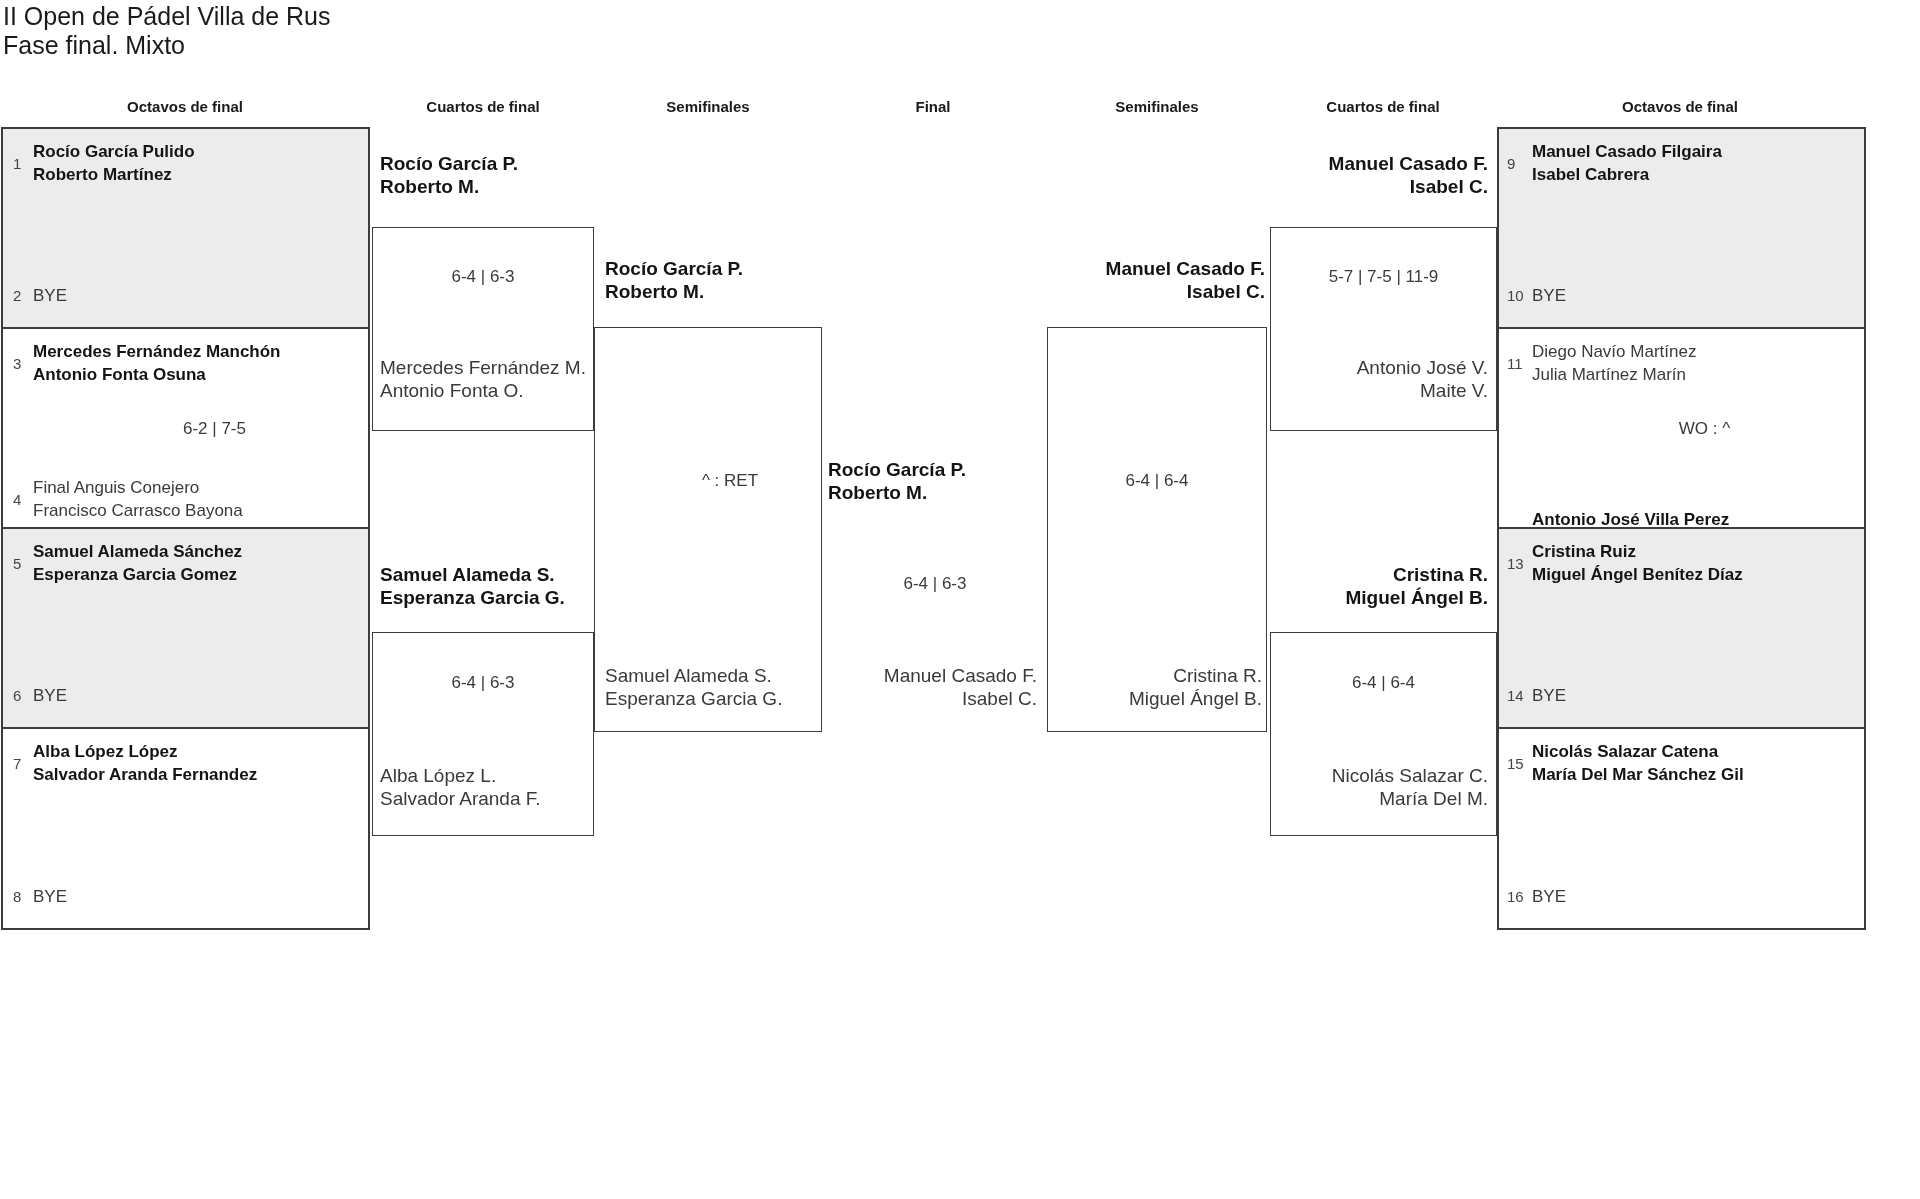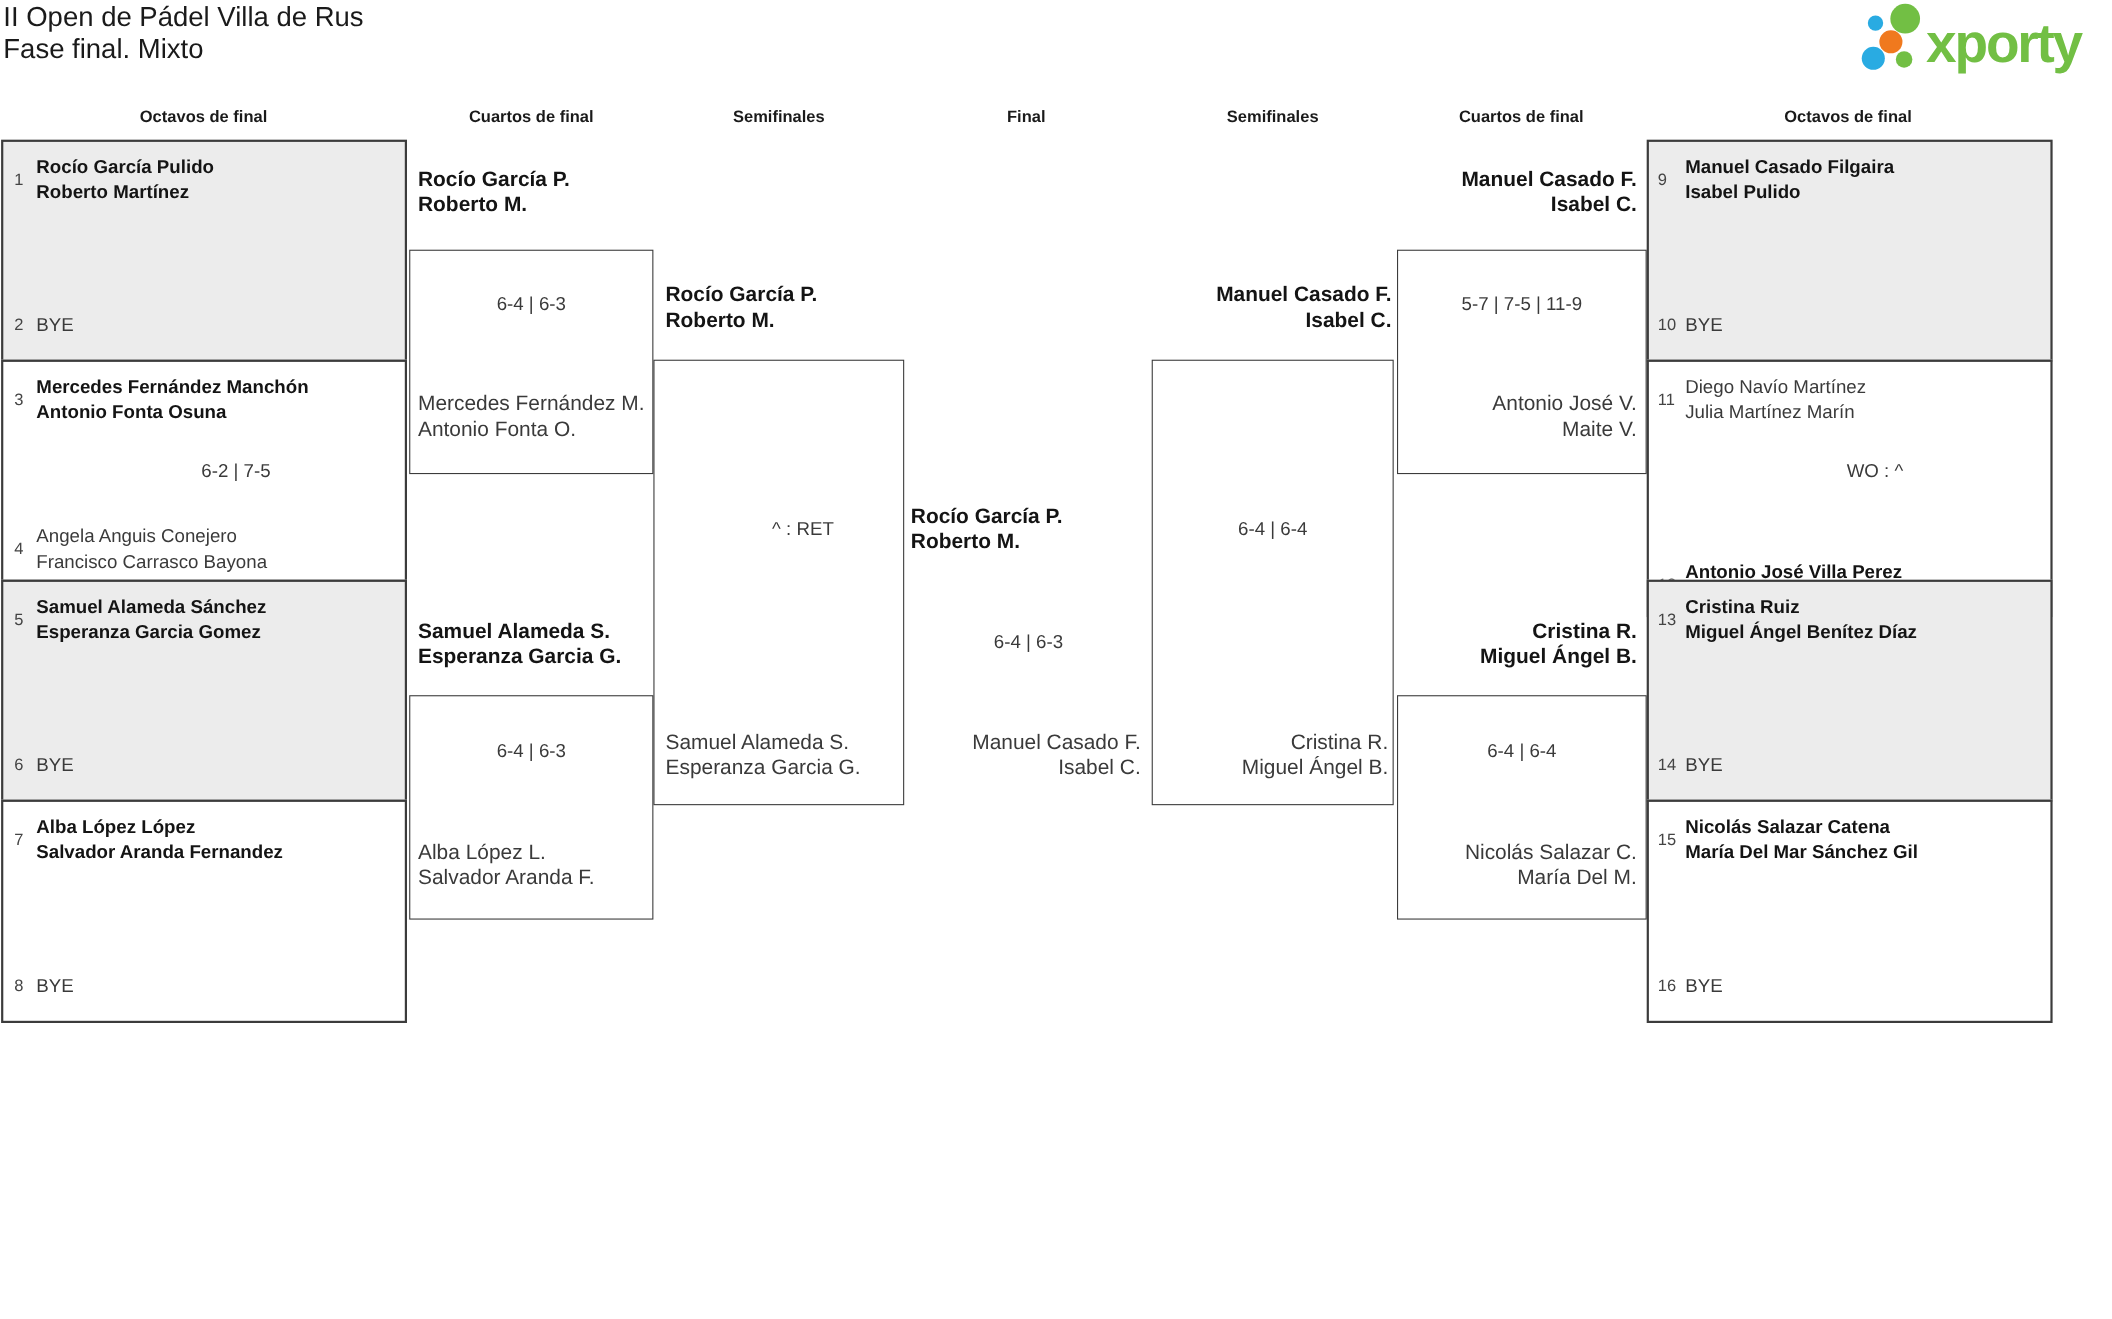--- a/index.html
+++ b/index.html
@@ -40,30 +40,20 @@
 </head>
 <body>
 
 <div class="canvas">
 
   <div class="title">
     <div>II Open de Pádel Villa de Rus</div>
     <div>Fase final. Mixto</div>
   </div>
 
-  <div class="logo">
-    <svg width="235" height="70" viewBox="0 0 235 70">
-      <circle cx="20" cy="21" r="7" fill="#29abe2"></circle>
-      <circle cx="47" cy="17" r="13.5" fill="#72bf44"></circle>
-      <circle cx="34" cy="38" r="10.5" fill="#f0791e"></circle>
-      <circle cx="18" cy="53" r="10.5" fill="#29abe2"></circle>
-      <circle cx="46" cy="54" r="7.5" fill="#72bf44"></circle>
-      <text x="66" y="56" font-family="Liberation Sans, sans-serif" font-size="50" font-weight="800" letter-spacing="-2" fill="#72bf44">xporty</text>
-    </svg>
-  </div>
 
   <div class="round-header" style="left:65px">Octavos de final</div>
   <div class="round-header" style="left:363px">Cuartos de final</div>
   <div class="round-header" style="left:588px">Semifinales</div>
   <div class="round-header" style="left:813px">Final</div>
   <div class="round-header" style="left:1037px">Semifinales</div>
   <div class="round-header" style="left:1263px">Cuartos de final</div>
   <div class="round-header" style="left:1560px">Octavos de final</div>
 
   <div class="obox gray" style="left:1px;top:127px;height:202px;">
@@ -86,21 +76,21 @@
     <div class="slot slot-top bold">
       <span class="seed">3</span>
       <div class="names">
           <span>Mercedes Fernández Manchón</span>
           <span>Antonio Fonta Osuna</span>
         </div>
     </div>
     <div class="slot slot-bottom reg">
       <span class="seed">4</span>
       <div class="names">
-          <span>Angela Anguis Conejero</span>
+          <span>Final Anguis Conejero</span>
           <span>Francisco Carrasco Bayona</span>
         </div>
     </div>
   </div>
   <div class="score" style="left:1px;top:417px;width:369px;padding-left:29px;">6-2 | 7-5</div>
 
   <div class="obox gray" style="left:1px;top:527px;height:202px;">
     <div class="slot slot-top bold">
       <span class="seed">5</span>
       <div class="names">
@@ -130,21 +120,21 @@
           <span>BYE</span>
         </div>
     </div>
   </div>
 
   <div class="obox gray" style="left:1497px;top:127px;height:202px;">
     <div class="slot slot-top bold wideseed" style="left:8px;">
       <span class="seed">9</span>
       <div class="names">
           <span>Manuel Casado Filgaira</span>
-          <span>Isabel Pulido</span>
+          <span>Isabel Cabrera</span>
         </div>
     </div>
     <div class="slot slot-bye reg wideseed" style="left:8px;">
       <span class="seed">10</span>
       <div class="names">
           <span>BYE</span>
         </div>
     </div>
   </div>
 

